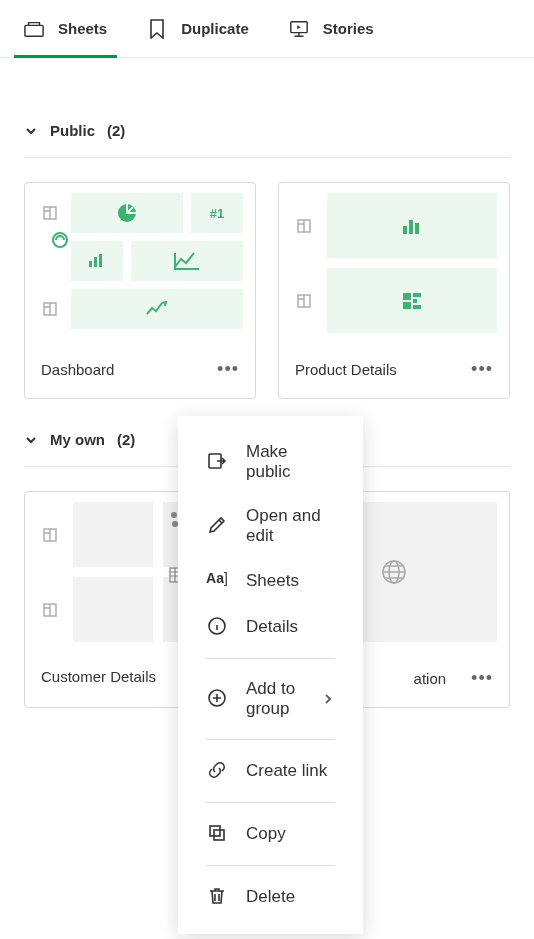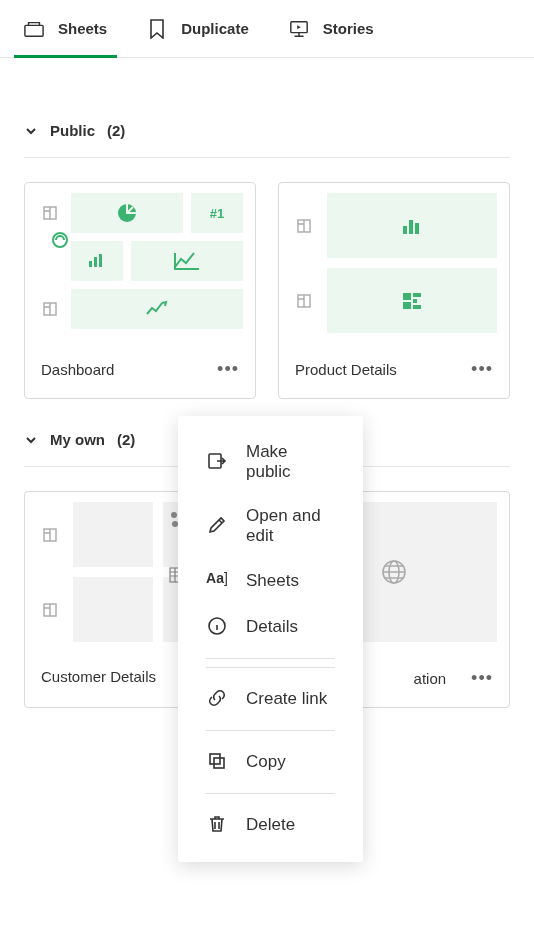--- a/index.html
+++ b/index.html
@@ -284,20 +284,34 @@
   <div class="menu-item">
     <span class="menu-icon">
         <svg width="20" height="20" viewBox="0 0 20 20" fill="none" stroke="#333" stroke-width="1.6">
           <circle cx="10" cy="10" r="8"></circle>
           <path d="M10 9v5M10 6h.01"></path>
         </svg>
       </span>
     <span>Details</span>
   </div>
   <div class="menu-sep"></div>
+  <div class="menu-item">
+    <span class="menu-icon">
+        <svg width="20" height="20" viewBox="0 0 20 20" fill="none" stroke="#333" stroke-width="1.6">
+          <circle cx="10" cy="10" r="8"></circle>
+          <path d="M10 6v8M6 10h8"></path>
+        </svg>
+      </span>
+    <span>Add to group</span>
+    <span class="menu-chev">
+        <svg width="14" height="14" viewBox="0 0 14 14" fill="none" stroke="#666" stroke-width="2">
+          <path d="M5 3l4 4-4 4"></path>
+        </svg>
+      </span>
+  </div>
   <div class="menu-sep"></div>
   <div class="menu-item">
     <span class="menu-icon">
         <svg width="20" height="20" viewBox="0 0 20 20" fill="none" stroke="#333" stroke-width="1.6">
           <path d="M8 12a4 4 0 010-6l2-2a4 4 0 016 6l-1 1"></path>
           <path d="M12 8a4 4 0 010 6l-2 2a4 4 0 01-6-6l1-1"></path>
         </svg>
       </span>
     <span>Create link</span>
   </div>

